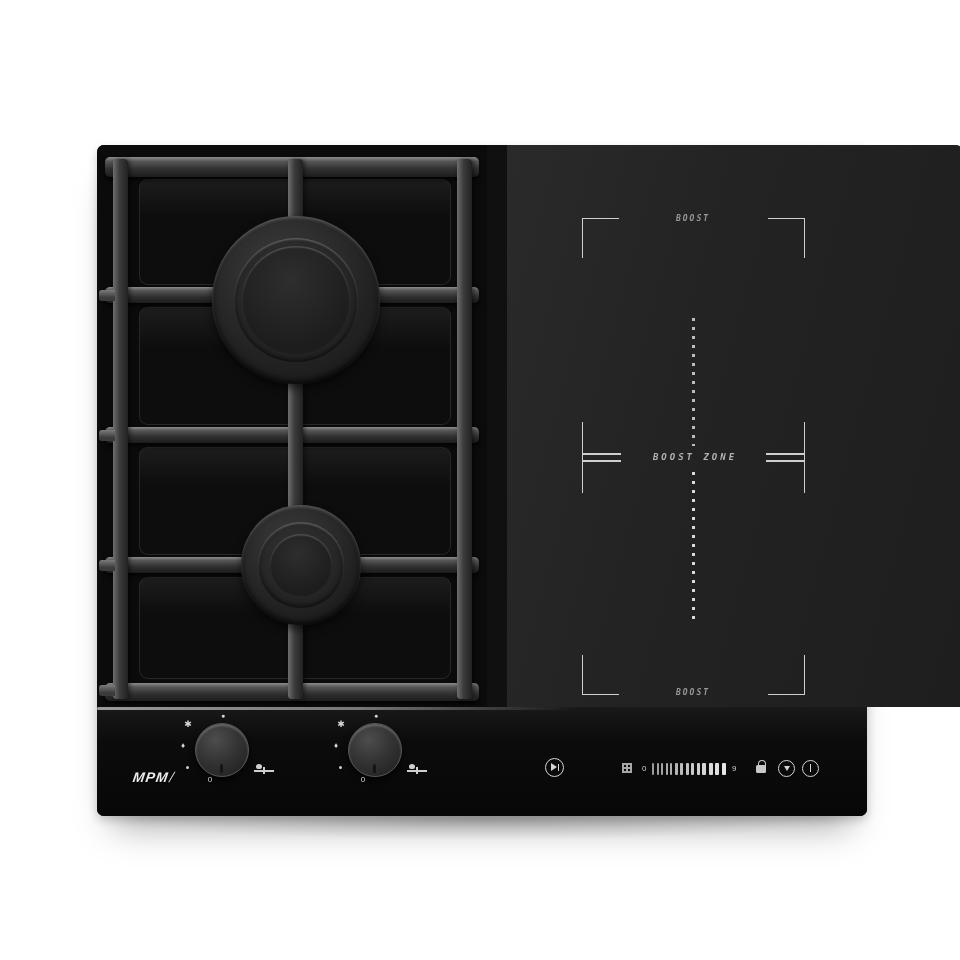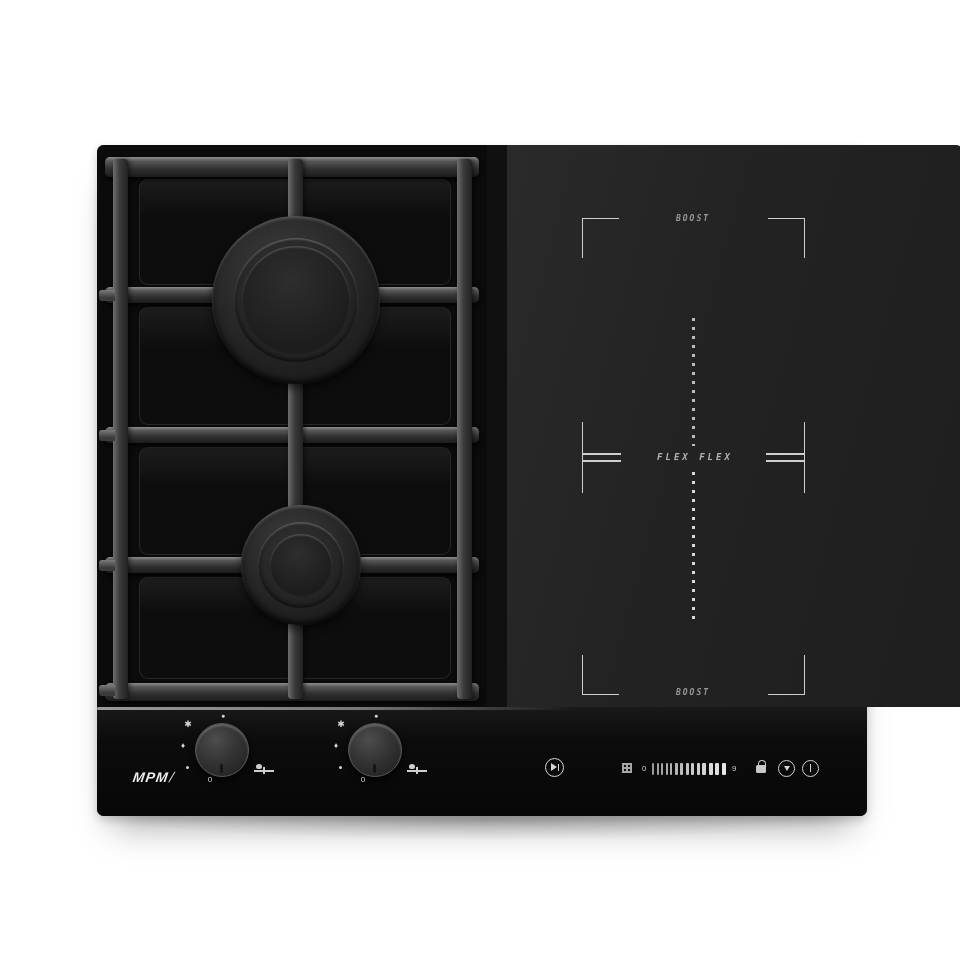--- a/index.html
+++ b/index.html
@@ -151,21 +151,21 @@
         <div class="ring-cap"></div>
       </div>
       <div class="burner small ring-outer">
         <div class="ring-mid"></div>
         <div class="ring-cap"></div>
       </div>
     </div>
 
     <div class="induction-section">
       <div class="zone-label boost-top">BOOST</div>
-      <div class="zone-label flexzone">FLEX FLEX</div>
+      <div class="zone-label flexzone">BOOST ZONE</div>
       <div class="zone-label boost-bottom">BOOST</div>
 
       <div class="corner c-tl"></div>
       <div class="corner c-tr"></div>
       <div class="midmark m-left"></div>
       <div class="midmark m-right"></div>
       <div class="corner c-bl"></div>
       <div class="corner c-br"></div>
 
       <div class="dotline dot-a"></div>

